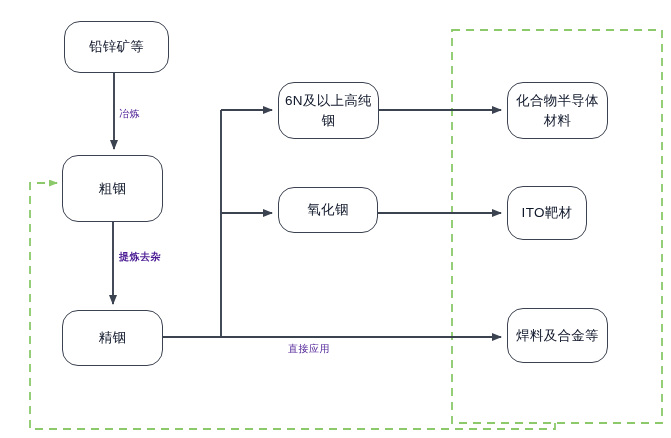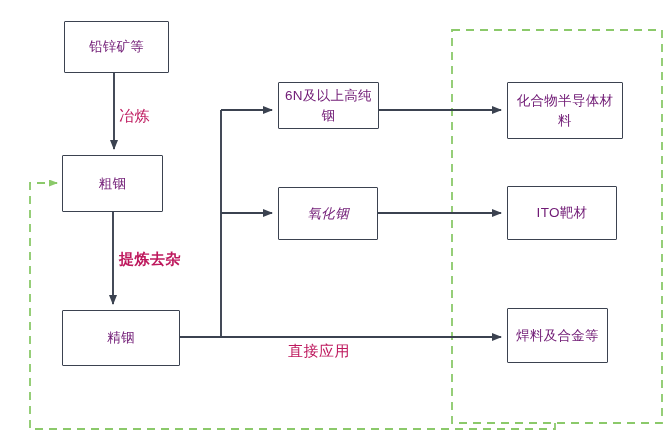--- a/index.html
+++ b/index.html
@@ -19,40 +19,40 @@
     position: absolute;
     left: 0;
     top: 0;
     width: 671px;
     height: 438px;
   }
   .node {
     position: absolute;
     box-sizing: border-box;
     border: 1.6px solid #3b4250;
-    border-radius: 1px;
+    border-radius: 16px;
     background: #ffffff;
     display: flex;
     align-items: center;
     justify-content: center;
     text-align: center;
-    color: #701a75;
+    color: #0f172a;
     font-size: 13.5px;
     line-height: 1.45;
     letter-spacing: 0.3px;
     z-index: 3;
   }
   .node span {
     display: block;
     padding: 0 6px;
   }
   .edge-label {
     position: absolute;
-    color: #be185d;
-    font-size: 15px;
+    color: #4c1d95;
+    font-size: 10px;
     letter-spacing: 0.5px;
     white-space: nowrap;
     z-index: 4;
     background: transparent;
   }
 </style>
 </head>
 <body>
 
 <div id="canvas">
@@ -85,41 +85,41 @@
 
     <path d="M379,110 L501,110" fill="none" stroke="#3b4250" stroke-width="1.9" marker-end="url(#arrowDark)"></path>
 
     <path d="M378,213 L501,213" fill="none" stroke="#3b4250" stroke-width="1.9" marker-end="url(#arrowDark)"></path>
   </svg>
 
   <div class="node" style="left:64px; top:21px; width:105px; height:52px;">
     <span>铅锌矿等</span>
   </div>
 
-  <div class="node" style="left:62px; top:155px; width:101px; height:57px;">
+  <div class="node" style="left:62px; top:155px; width:101px; height:67px;">
     <span>粗铟</span>
   </div>
 
-  <div class="node" style="left:62px; top:310px; width:118px; height:56px;">
+  <div class="node" style="left:62px; top:310px; width:101px; height:56px;">
     <span>精铟</span>
   </div>
 
-  <div class="node" style="left:278px; top:82px; width:101px; height:47px;">
+  <div class="node" style="left:278px; top:82px; width:101px; height:57px;">
     <span>6N及以上高纯铟</span>
   </div>
 
-  <div class="node" style="left:278px; top:187px; width:100px; height:53px;font-style:italic;">
+  <div class="node" style="left:278px; top:187px; width:100px; height:46px;">
     <span>氧化铟</span>
   </div>
 
-  <div class="node" style="left:507px; top:82px; width:116px; height:57px;">
+  <div class="node" style="left:507px; top:82px; width:101px; height:57px;">
     <span>化合物半导体材料</span>
   </div>
 
-  <div class="node" style="left:507px; top:186px; width:110px; height:54px;">
+  <div class="node" style="left:507px; top:186px; width:80px; height:54px;">
     <span>ITO靶材</span>
   </div>
 
   <div class="node" style="left:507px; top:308px; width:101px; height:55px;">
     <span>焊料及合金等</span>
   </div>
 
   <div class="edge-label" style="left:119px; top:107px;">冶炼</div>
 
   <div class="edge-label" style="left:119px; top:250px;font-weight:bold;">提炼去杂</div>

